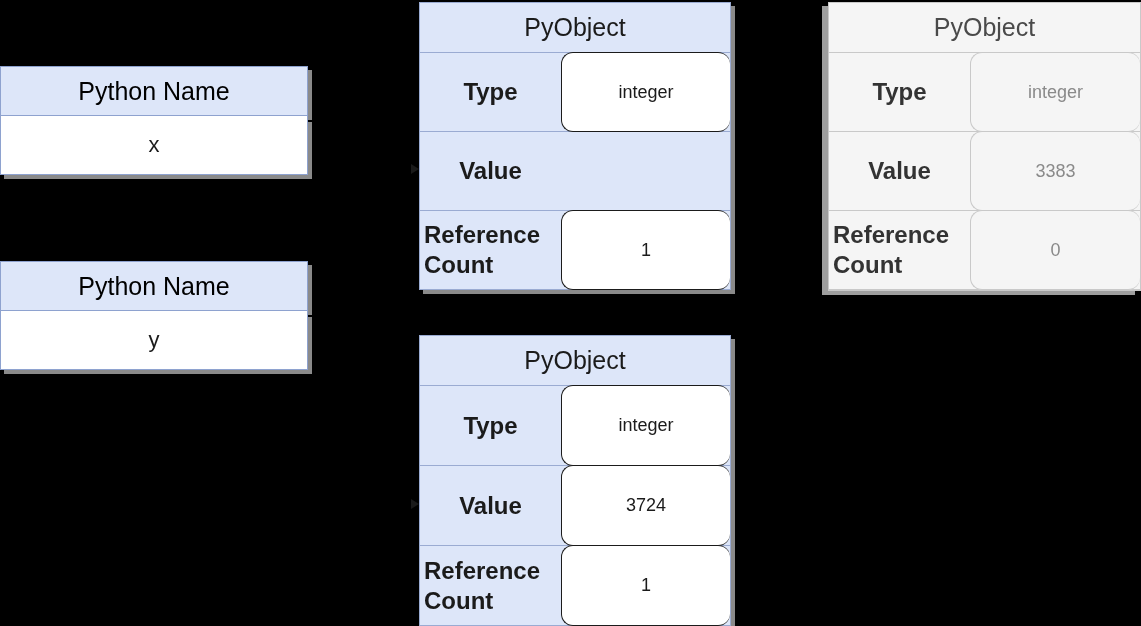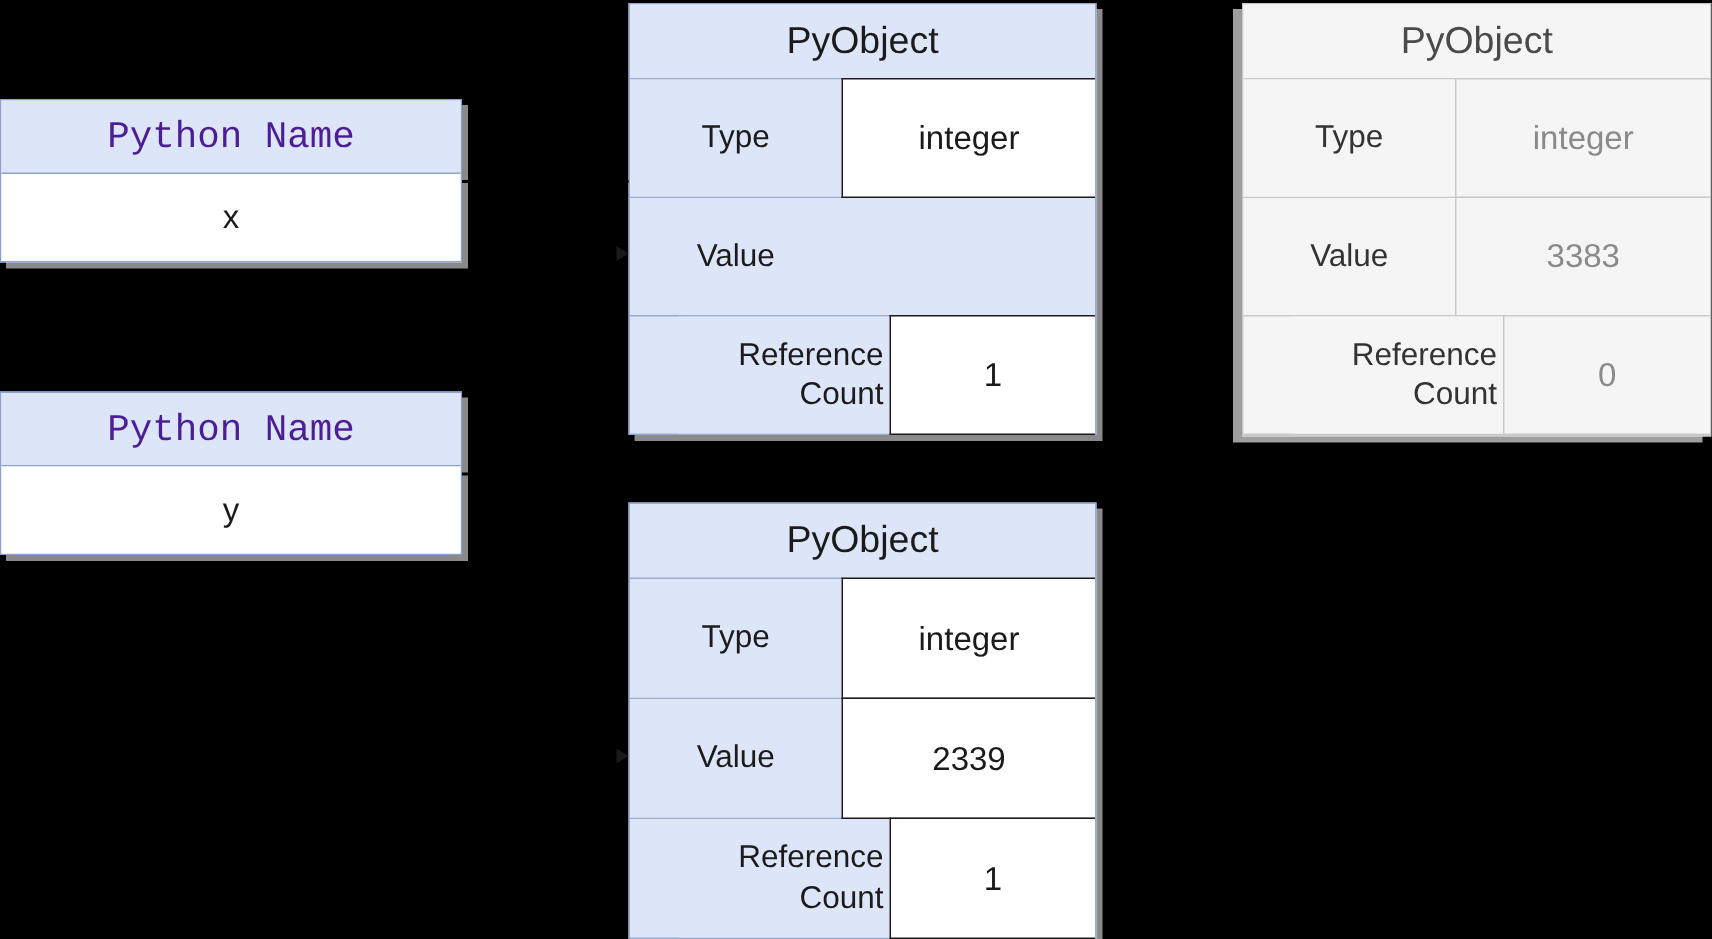--- a/index.html
+++ b/index.html
@@ -53,24 +53,23 @@
     border: 1px solid #8ea2cf;
     background: #ffffff;
   }
   .namebox .hdr {
     background: #dde6f9;
     border-bottom: 1px solid #8ea2cf;
     display: flex;
     align-items: center;
     justify-content: center;
     font-size: 25px;
-    color: #4c1d95;
+    color: #000000;
     height: 48px;
     flex: 0 0 48px;
-    font-family: Liberation Mono, monospace;
   }
   .namebox .val {
     background: #ffffff;
     flex: 1 1 auto;
     display: flex;
     align-items: center;
     justify-content: center;
     font-size: 22px;
     color: #1b1b1b;
   }
@@ -89,49 +88,50 @@
     font-size: 25px;
     color: #1b1b1b;
     flex: 0 0 49px;
   }
   .pyobj .row {
     display: flex;
     flex: 1 1 0;
     min-height: 0;
     border-bottom: 1px solid #9aabd2;
   }
-  .pyobj .row:last-child { border-bottom: none; padding-left: 32px; }
+  .pyobj .row:last-child { border-bottom: none; }
   .pyobj .k {
     flex: 0 0 141px;
     background: #dde6f9;
     display: flex;
     align-items: center;
     justify-content: center;
-    text-align: right;
-    font-size: 21px;
-    font-weight: normal;
+    text-align: left;
+    font-size: 24px;
+    font-weight: bold;
     color: #1b1b1b;
     line-height: 1.25;
     padding: 0 4px;
     box-sizing: border-box;
   }
   .pyobj .v {
     flex: 1 1 auto;
     background: #ffffff;
     border-left: 1px solid #1b1b1b;
     border-top: 1px solid #1b1b1b;
     border-bottom: 1px solid #1b1b1b;
     margin-top: -1px;
     margin-bottom: -1px;
     display: flex;
     align-items: center;
     justify-content: center;
-    font-size: 22px;
-    color: #1b1b1b;
-    box-sizing: border-box;
+    font-size: 18px;
+    color: #1b1b1b;
+    box-sizing: border-box;
+    border-radius: 12px;
   }
 
   
   .pyobj.dead .body { border: 1px solid #c9c9c9; background: #f5f5f5; }
   .pyobj.dead .title { background: #f5f5f5; border-bottom: 1px solid #c9c9c9; color: #4a4a4a; }
   .pyobj.dead .row { border-bottom: 1px solid #c9c9c9; }
   .pyobj.dead .k { background: #f5f5f5; color: #333333; }
   .pyobj.dead .v {
     background: #f5f5f5;
     color: #8a8a8a;
@@ -223,21 +223,21 @@
   <div class="node pyobj" style="left:419px; top:335px; width:312px; height:291px;">
     <div class="shadow"></div>
     <div class="body">
       <div class="title">PyObject</div>
       <div class="row">
         <div class="k">Type</div>
         <div class="v">integer</div>
       </div>
       <div class="row">
         <div class="k">Value</div>
-        <div class="v">2339</div>
+        <div class="v">3724</div>
       </div>
       <div class="row">
         <div class="k">Reference Count</div>
         <div class="v">1</div>
       </div>
     </div>
   </div>
 
 </div>
 

